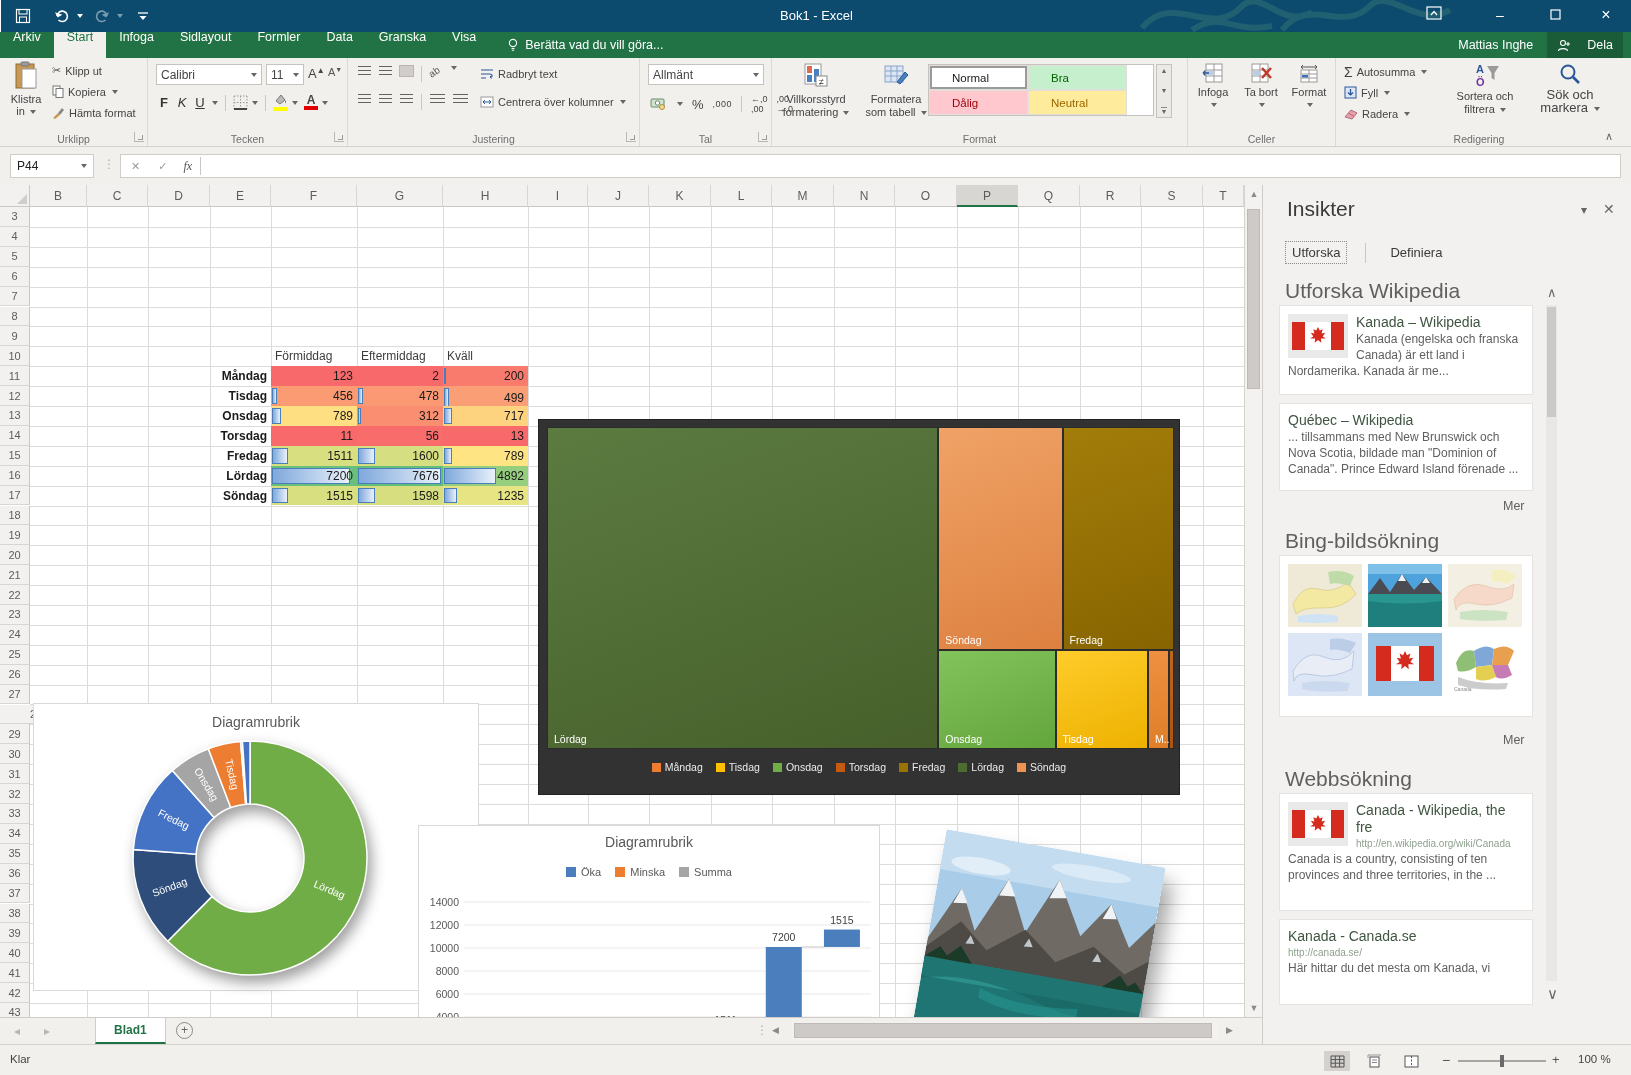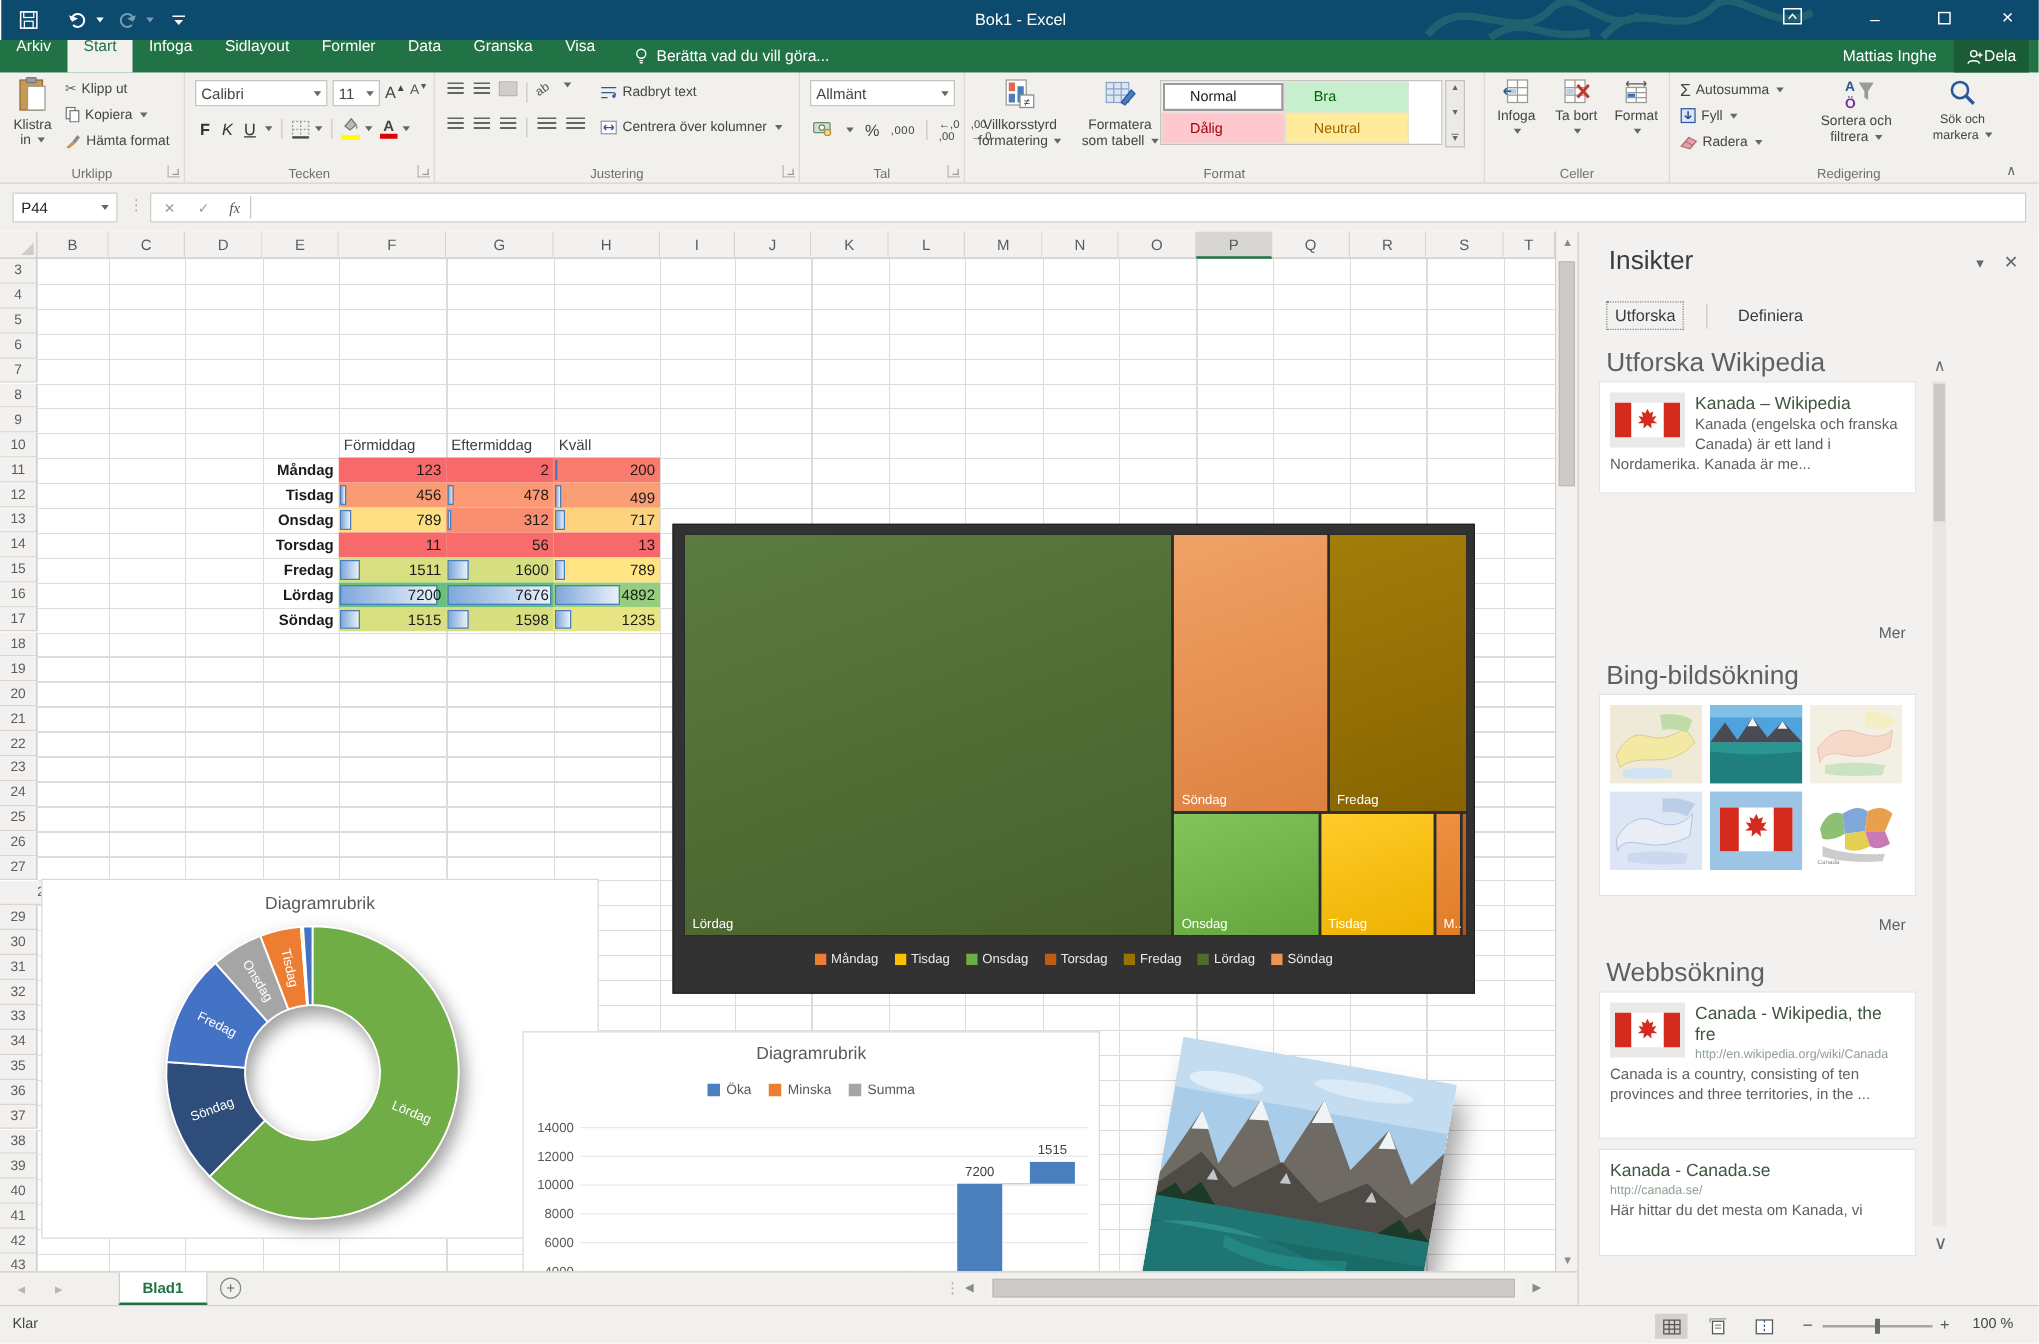--- a/index.html
+++ b/index.html
@@ -11,21 +11,21 @@
 #titlebar .qat{position:absolute;top:0;height:32px;display:flex;align-items:center;gap:4px;color:#fff}
 .tb-title{position:absolute;left:0;right:0;top:0;height:32px;line-height:32px;text-align:center;font-size:13px;color:#fff}
 .winbtn{position:absolute;top:0;width:44px;height:32px;text-align:center;line-height:30px;font-size:14px;color:#fff}
 .flourish{position:absolute;right:180px;top:0;height:32px;opacity:.8}
 
 #menubar{position:absolute;left:0;top:32px;width:1631px;height:26px;background:#217346;z-index:49;display:flex;align-items:flex-end}
 .mtab{padding:5px 13px 14px;font-size:12.5px;color:#fff;cursor:default}
 .mtab.active{background:#f2f0ed;color:#217346}
 #tellme{display:flex;align-items:center;gap:6px;color:#fff;font-size:12.5px;margin-left:18px;padding-bottom:6px}
 #mb-right{position:absolute;right:8px;top:0;height:26px;display:flex;align-items:center;gap:14px;color:#fff;font-size:12.5px}
-#share-chip{background:#1a5c38;padding:4px 10px;display:flex;gap:0;align-items:center;height:26px}
+#share-chip{background:#1a5c38;padding:4px 10px;display:flex;gap:16px;align-items:center;height:26px}
 
 #ribbon{position:absolute;left:0;top:58px;width:1631px;height:89px;background:#f2f0ed;border-bottom:1px solid #d5d1cd;z-index:48;font-size:11px;color:#444}
 .grp{position:absolute;top:0;height:88px;border-right:1px solid #ddd8d3}
 .grp-label{position:absolute;bottom:1px;left:0;width:100%;text-align:center;font-size:10.5px;color:#6e6e6e}
 .launcher{position:absolute;right:3px;bottom:4px;width:10px;height:10px;border-left:1px solid #8a8a8a;border-bottom:1px solid #8a8a8a;opacity:.55}
 .launcher:after{content:"";position:absolute;right:1px;bottom:1px;width:4px;height:4px;border-right:1px solid #555;border-bottom:1px solid #555}
 .rbtn{display:flex;align-items:center;gap:4px;color:#444;white-space:nowrap}
 .caret{display:inline-block;width:0;height:0;border-left:3px solid transparent;border-right:3px solid transparent;border-top:4px solid #666;margin-left:2px;vertical-align:middle}
 .selbox{background:#fff;border:1px solid #c6c2be;height:21px;display:flex;align-items:center;padding:0 4px;justify-content:space-between;font-size:12px}
 .alico{display:inline-block;width:13px;height:10px;background:repeating-linear-gradient(#636363 0 1.5px,transparent 1.5px 4px)}
@@ -406,21 +406,21 @@
           <text x="6" y="24" font-size="11" fill="#7030a0" font-weight="bold">Ö</text>
           <path d="M17 4 L29 4 L24.5 11 L24.5 18 L21.5 16 L21.5 11 Z" fill="#9a9a9a"></path>
         </svg>
       <div style="font-size:11px;line-height:13px"><span>Sortera och</span><br><span>filtrera</span> <span class="caret"></span></div>
     </div>
     <div class="abs" style="left:196px;top:4px;width:76px;text-align:center">
       <svg width="24" height="24" viewBox="0 0 24 24">
           <circle cx="10" cy="10" r="6.5" fill="none" stroke="#2b579a" stroke-width="2"></circle>
           <path d="M15 15 L21 21" stroke="#2b579a" stroke-width="2.6"></path>
         </svg>
-      <div style="font-size:10px;line-height:13px"><span>Sök och</span><br><span>markera</span> <span class="caret"></span></div>
+      <div style="font-size:13px;line-height:13px"><span>Sök och</span><br><span>markera</span> <span class="caret"></span></div>
     </div>
     <div class="grp-label">Redigering</div>
   </div>
   <div class="abs" style="left:1605px;top:72px;color:#666;font-size:11px">∧</div>
 </div>
 
 <div id="formulabar">
   <div id="namebox">
       <span>P44</span>
       <span class="caret"></span>
@@ -817,20 +817,24 @@
     <span class="flagbox">
       <svg width="52" height="28" viewBox="0 0 52 28">
           <rect width="52" height="28" fill="#fff"></rect>
           <rect width="13" height="28" fill="#d52b1e"></rect>
           <rect x="39" width="13" height="28" fill="#d52b1e"></rect>
           <path d="M26 5 l1.8 3.6 2.9-1.4 -1.1 4.3 3.6-.7 -2.5 3.6 3.2 2.1 h-5 l.4 4.3 -3.3-2.9 -3.3 2.9 .4-4.3 h-5 l3.2-2.1 -2.5-3.6 3.6 .7 -1.1-4.3 2.9 1.4 Z" fill="#d52b1e"></path>
         </svg>
     </span>
     <div class="c-title">Kanada – Wikipedia</div>
     <div class="c-snip">Kanada (engelska och franska Canada) är ett land i Nordamerika. Kanada är me...</div>
+  </div>
+  <div class="card" style="top:218px;height:88px">
+    <div class="c-title">Québec – Wikipedia</div>
+    <div class="c-snip">... tillsammans med New Brunswick och Nova Scotia, bildade man "Dominion of Canada". Prince Edward Island förenade ...</div>
   </div>
   <div class="mer" style="left:240px;top:314px">Mer</div>
 
   <div class="sect-h abs" style="left:22px;top:344px">Bing-bildsökning</div>
   <div class="card" style="top:370px;height:162px">
     <div id="thumbgrid">
         <div class="thumb"><svg width="74" height="63">
             <rect width="74" height="63" fill="#efead8"></rect>
             <path d="M5 40 Q15 20 30 25 T60 18 L68 30 Q55 45 35 44 T8 50 Z" fill="#f4e9a3" stroke="#c9b97a" stroke-width=".5"></path>
             <path d="M40 8 Q55 5 66 12 L62 22 Q50 18 42 20 Z" fill="#bfdca8"></path>

